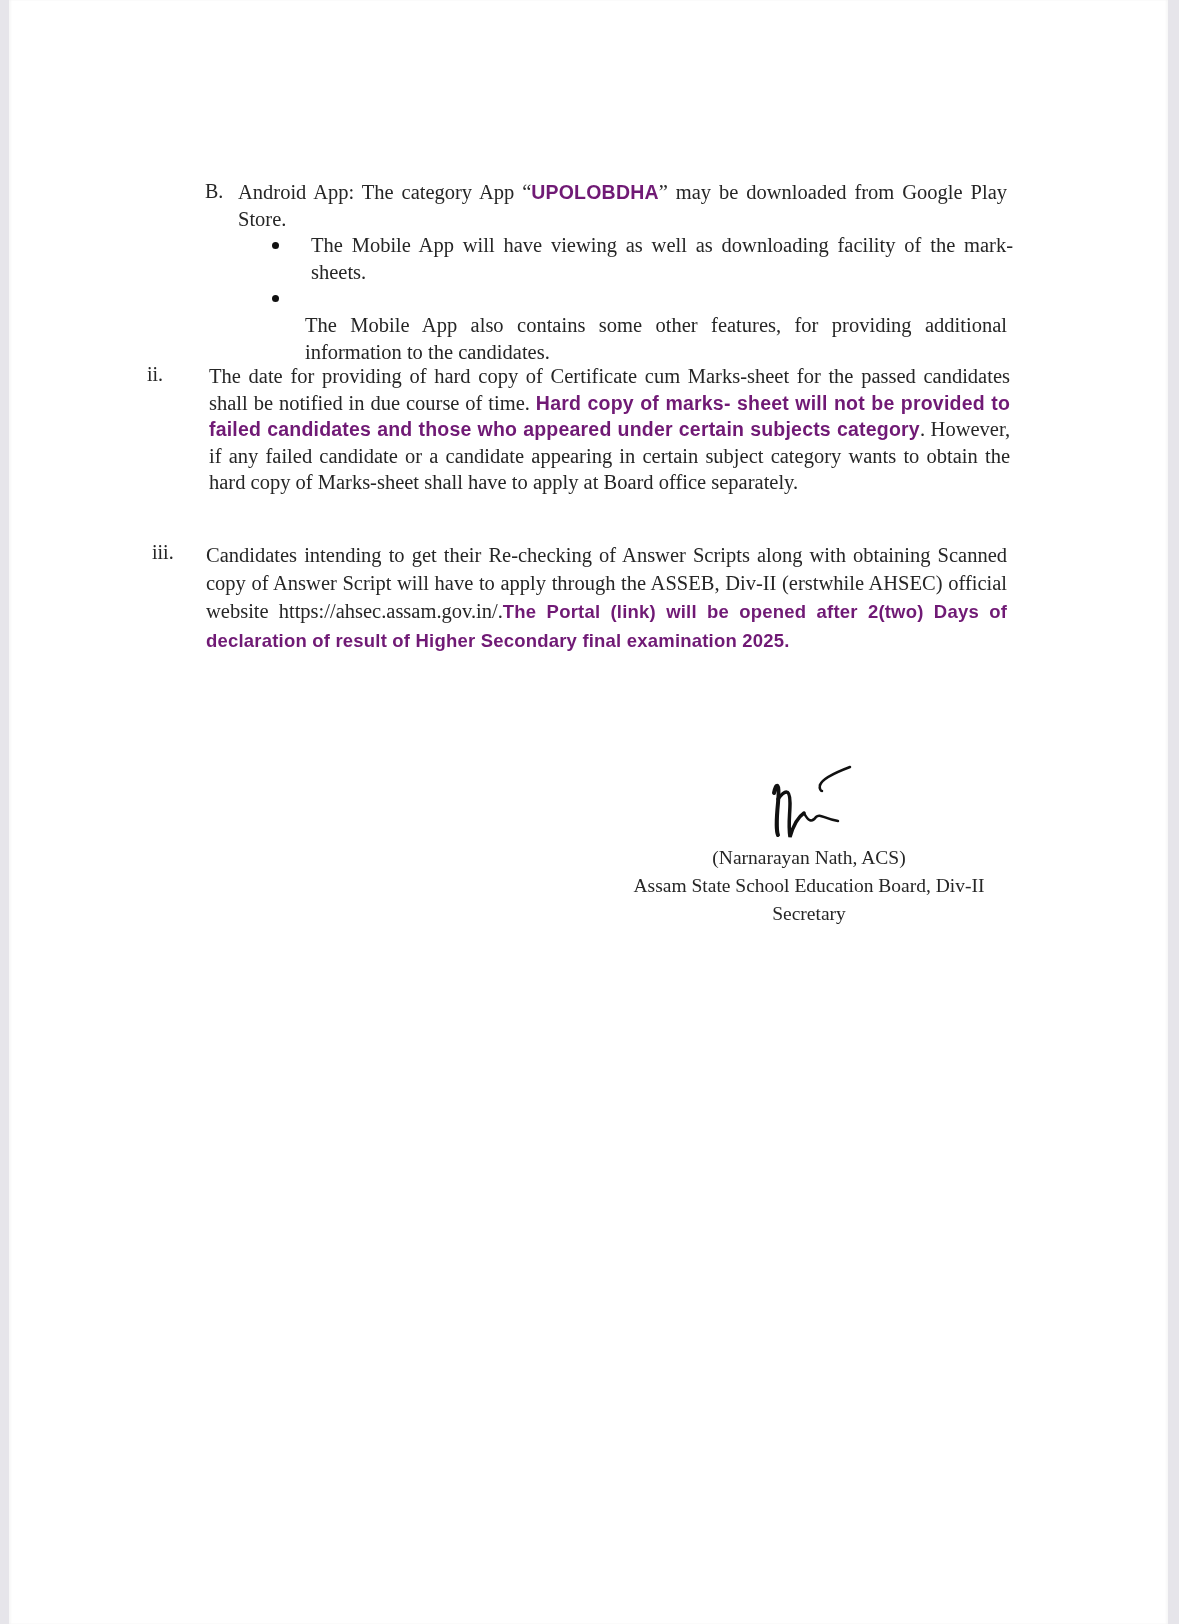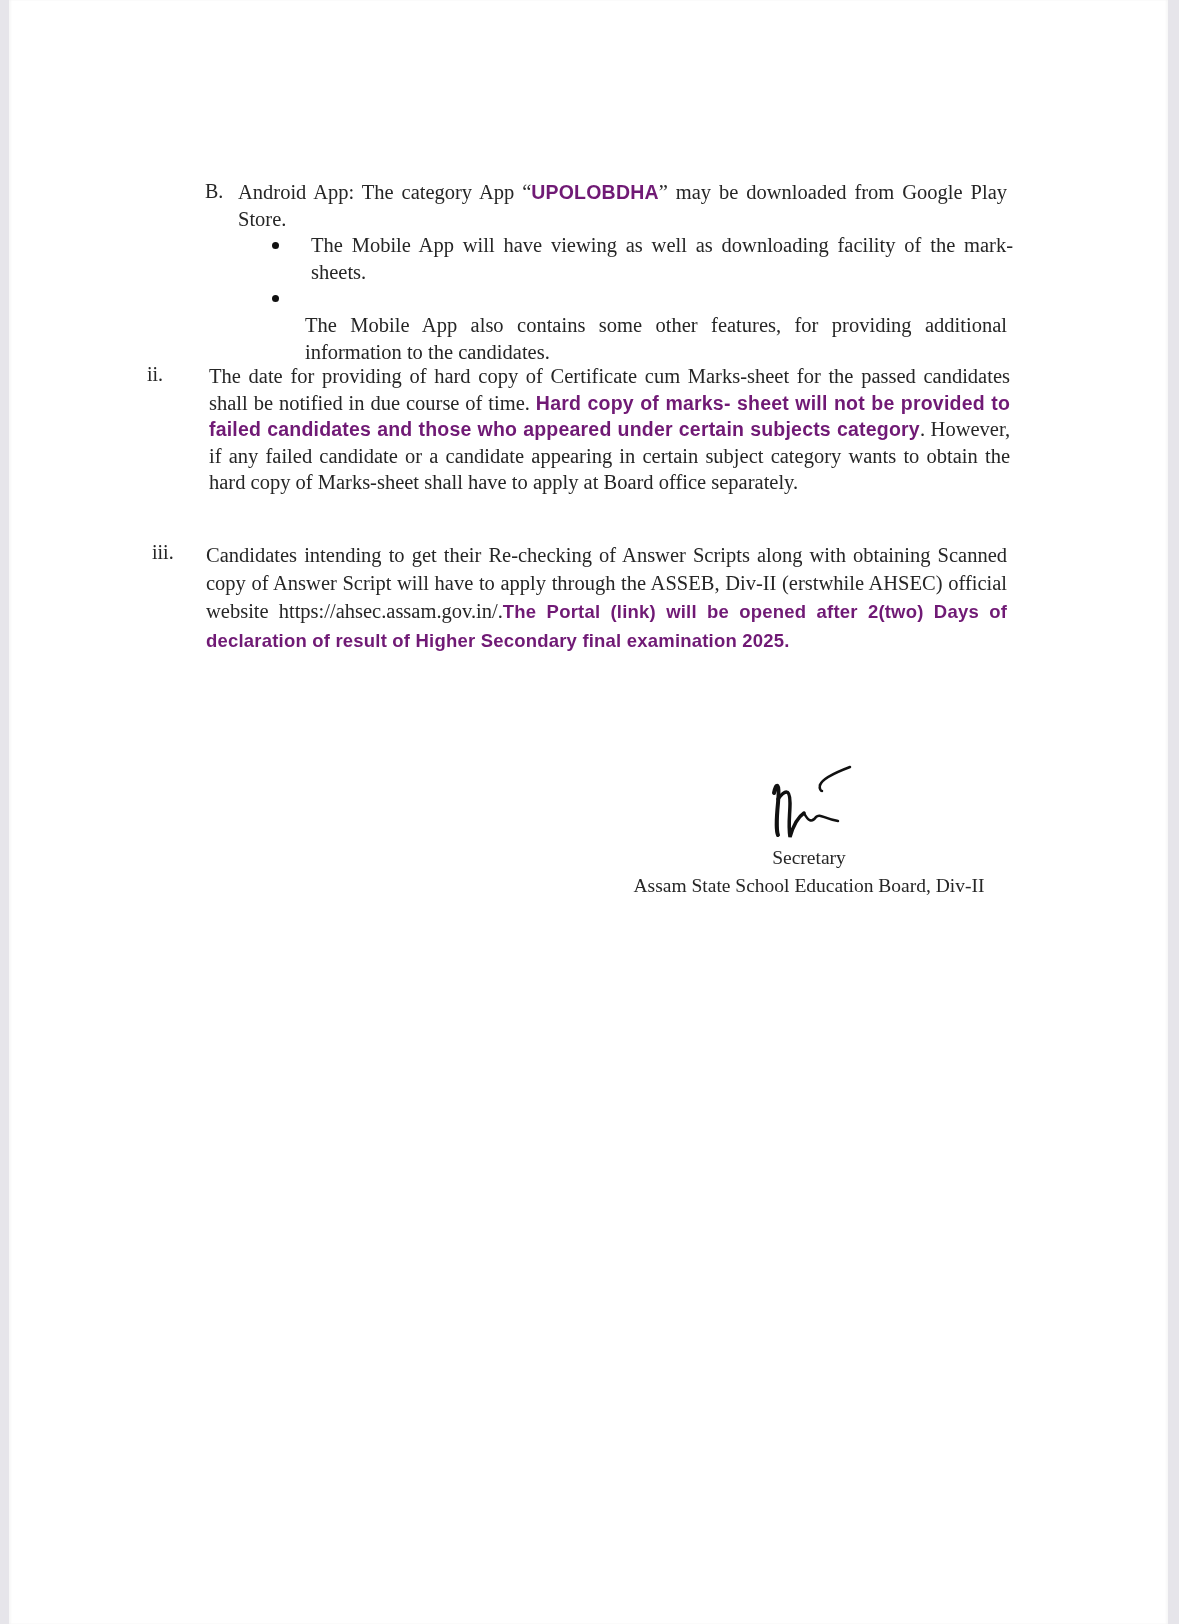--- a/index.html
+++ b/index.html
@@ -51,17 +51,18 @@
 
   <svg style="position:absolute; left:755px; top:763px;" width="100" height="80" viewBox="0 0 100 80">
     <path d="M10 30 C 12 20, 16 18, 14 40 C 12 60, 13 70, 14 72" stroke="#111" stroke-width="4" fill="none" stroke-linecap="round"></path>
     <path d="M14 36 C 20 28, 26 24, 26 40 C 26 52, 24 62, 26 74 C 30 60, 34 54, 40 50" stroke="#111" stroke-width="3.5" fill="none" stroke-linecap="round"></path>
     <path d="M40 50 C 44 58, 48 60, 52 54 C 56 50, 60 56, 74 58" stroke="#111" stroke-width="2.5" fill="none" stroke-linecap="round"></path>
     <path d="M56 22 C 58 16, 70 10, 86 4" stroke="#111" stroke-width="2.5" fill="none" stroke-linecap="round"></path>
     <path d="M56 22 C 55 26, 57 28, 58 28" stroke="#111" stroke-width="2.5" fill="none" stroke-linecap="round"></path>
   </svg>
 
   <div class="block" style="left:590px; top:844px; width:420px;">
+    <div class="sig-line">(Narnarayan Nath, ACS)</div>
+    <div class="sig-line">Assam State School Education Board, Div-II</div>
     <div class="sig-line">Secretary</div>
-    <div class="sig-line">Assam State School Education Board, Div-II</div>
   </div>
 
 </div>
 
 </body></html>

